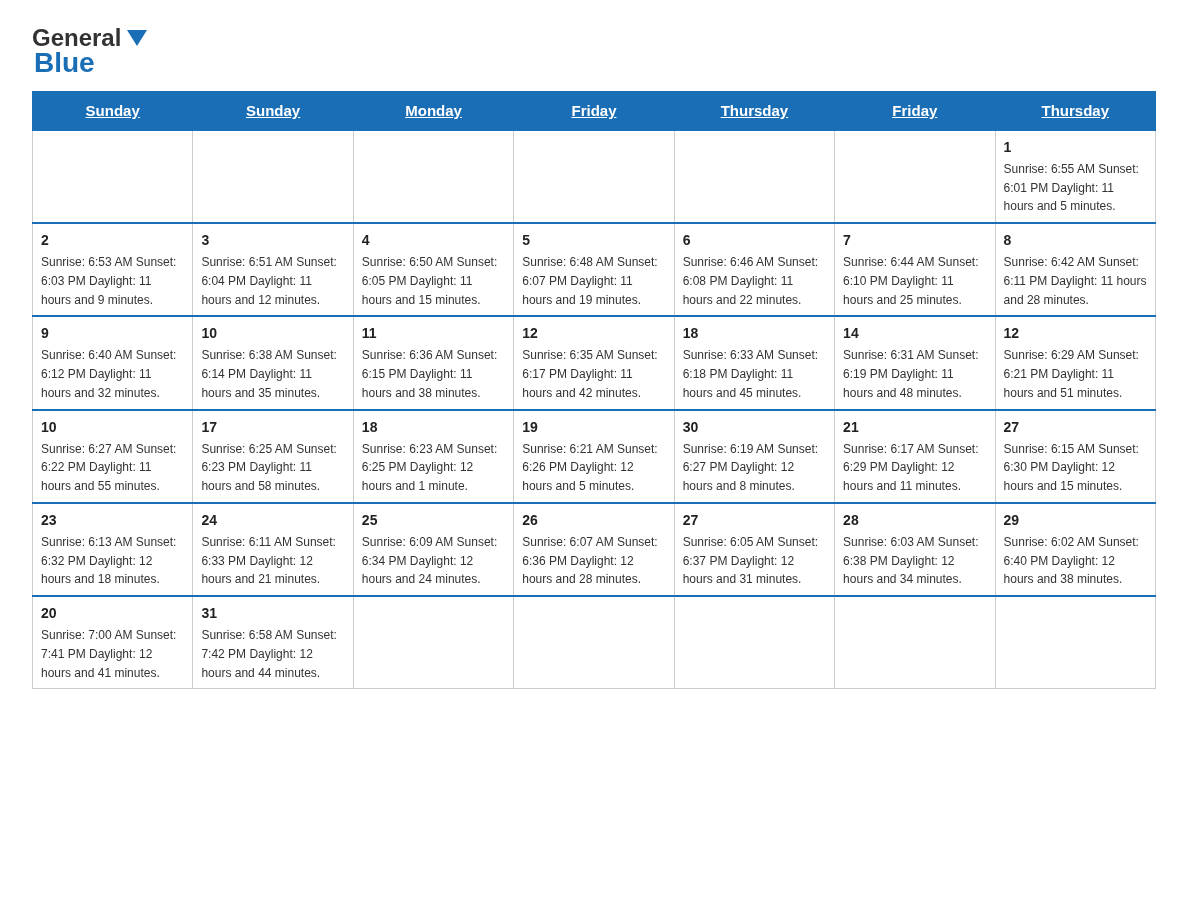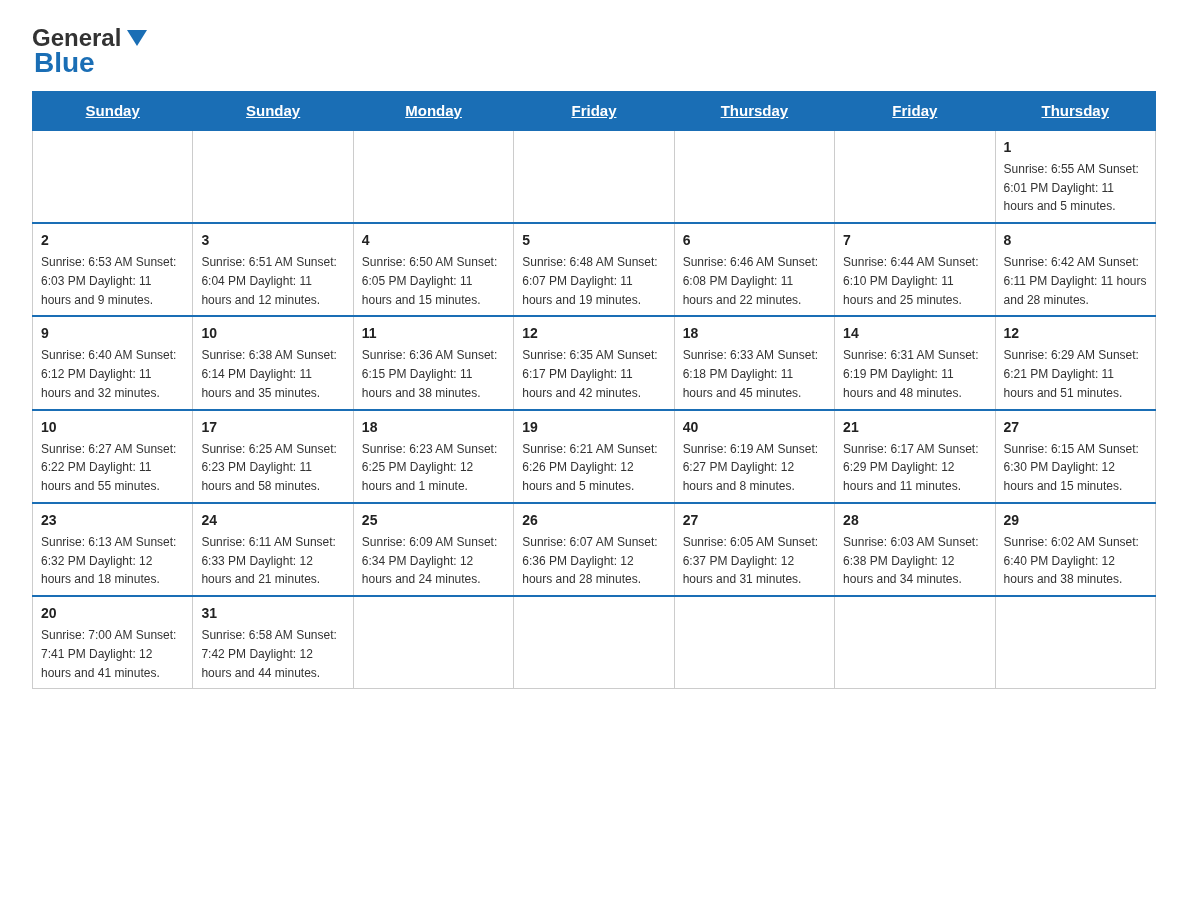--- a/index.html
+++ b/index.html
@@ -197,21 +197,21 @@
 Daylight: 11 hours
 and 58 minutes.</span></td>
         <td><span class="day-num">18</span><span class="day-info">Sunrise: 6:23 AM
 Sunset: 6:25 PM
 Daylight: 12 hours
 and 1 minute.</span></td>
         <td><span class="day-num">19</span><span class="day-info">Sunrise: 6:21 AM
 Sunset: 6:26 PM
 Daylight: 12 hours
 and 5 minutes.</span></td>
-        <td><span class="day-num">40</span><span class="day-info">Sunrise: 6:19 AM
+        <td><span class="day-num">30</span><span class="day-info">Sunrise: 6:19 AM
 Sunset: 6:27 PM
 Daylight: 12 hours
 and 8 minutes.</span></td>
         <td><span class="day-num">21</span><span class="day-info">Sunrise: 6:17 AM
 Sunset: 6:29 PM
 Daylight: 12 hours
 and 11 minutes.</span></td>
         <td><span class="day-num">27</span><span class="day-info">Sunrise: 6:15 AM
 Sunset: 6:30 PM
 Daylight: 12 hours

